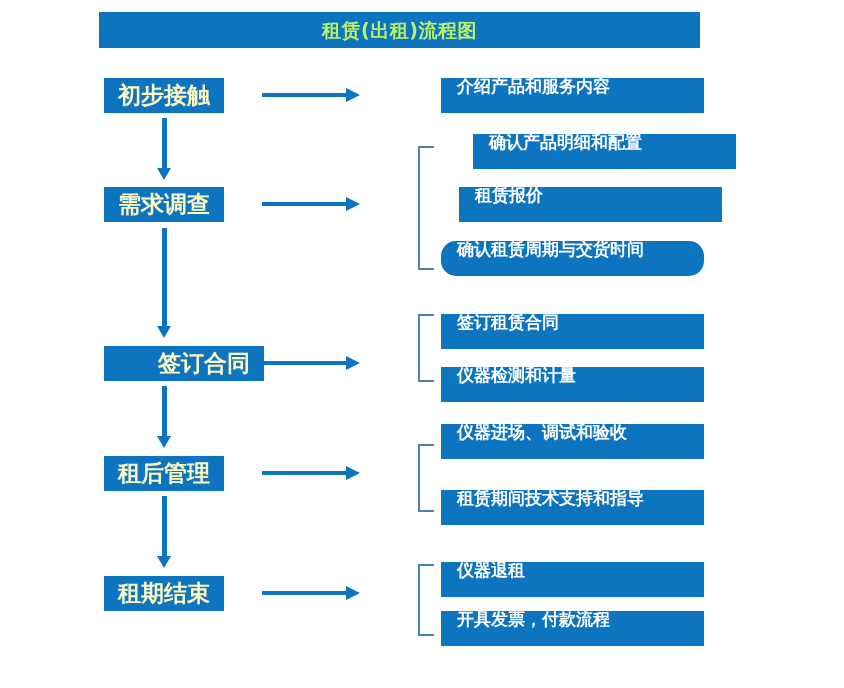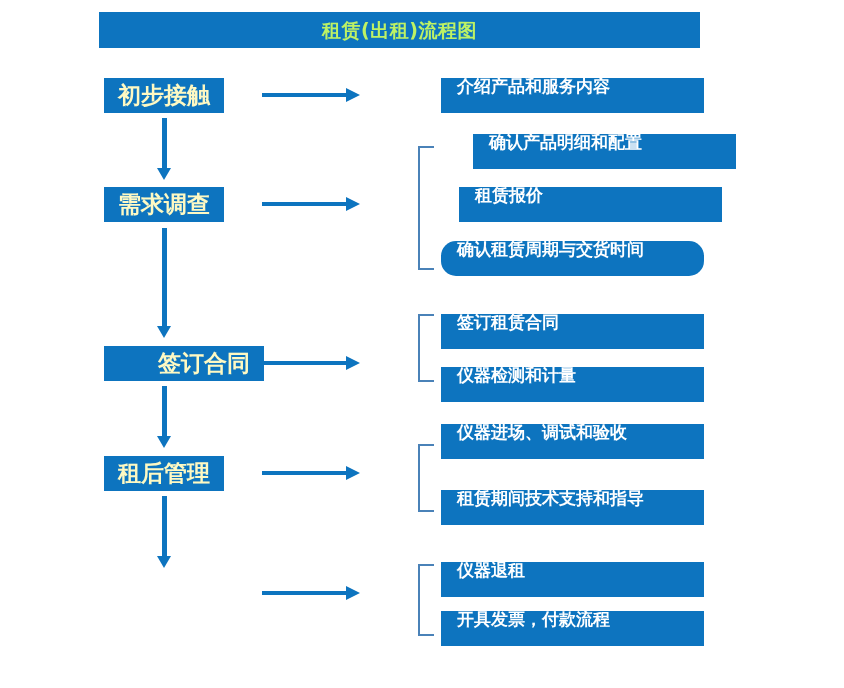--- a/index.html
+++ b/index.html
@@ -152,20 +152,23 @@
   </div>
   <div class="stage-box" style="top:187px;">
     <span class="stage-label">需求调查</span>
   </div>
   <div class="stage-box" style="top:346px;padding-left:40px;">
     <span class="stage-label">签订合同</span>
   </div>
   <div class="stage-box" style="top:456px;">
     <span class="stage-label">租后管理</span>
   </div>
+  <div class="stage-box" style="top:576px;">
+    <span class="stage-label">租期结束</span>
+  </div>
 
   <div class="v-arrow" style="top:118px; height:62px;">
     <div class="shaft" style="height:50px;"></div>
     <div class="head" style="top:50px;"></div>
   </div>
   <div class="v-arrow" style="top:228px; height:110px;">
     <div class="shaft" style="height:98px;"></div>
     <div class="head" style="top:98px;"></div>
   </div>
   <div class="v-arrow" style="top:386px; height:62px;">

